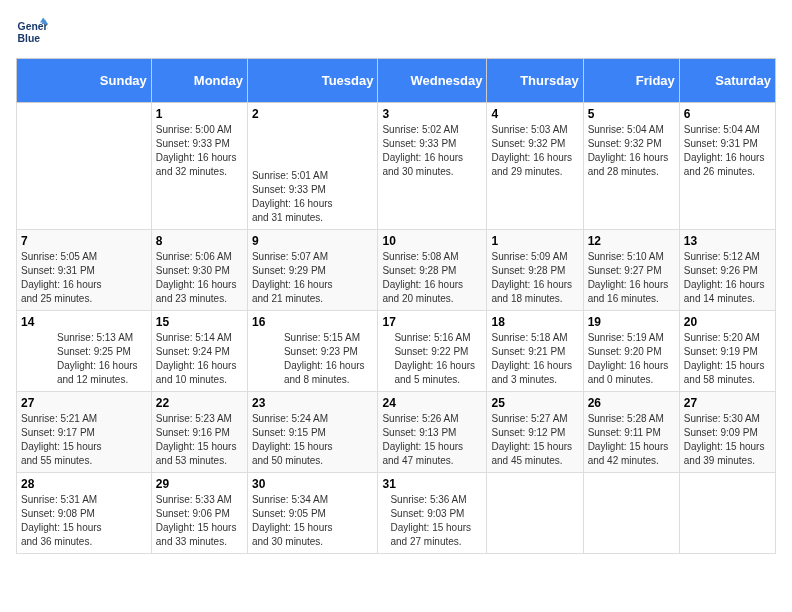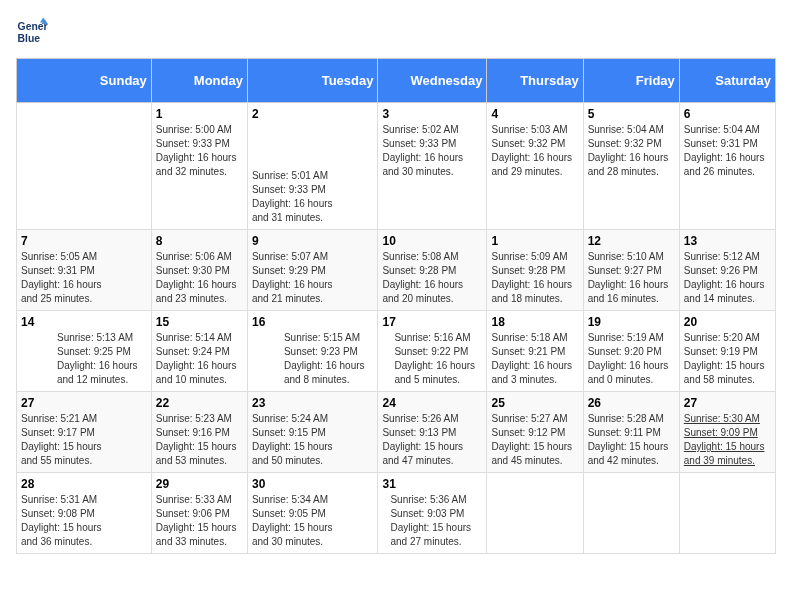--- a/index.html
+++ b/index.html
@@ -290,21 +290,21 @@
         </td>
         <td>
           <div class="day-number">26</div>
           <div class="day-info" style="white-space: pre-line;">Sunrise: 5:28 AM
 Sunset: 9:11 PM
 Daylight: 15 hours
 and 42 minutes.</div>
         </td>
         <td>
           <div class="day-number">27</div>
-          <div class="day-info" style="white-space: pre-line; text-decoration: underline;">Sunrise: 5:30 AM
+          <div class="day-info" style="white-space: pre-line;">Sunrise: 5:30 AM
 Sunset: 9:09 PM
 Daylight: 15 hours
 and 39 minutes.</div>
         </td>
       </tr>
       <tr>
         <td>
           <div class="day-number">28</div>
           <div class="day-info" style="white-space: pre-line;">Sunrise: 5:31 AM
 Sunset: 9:08 PM

